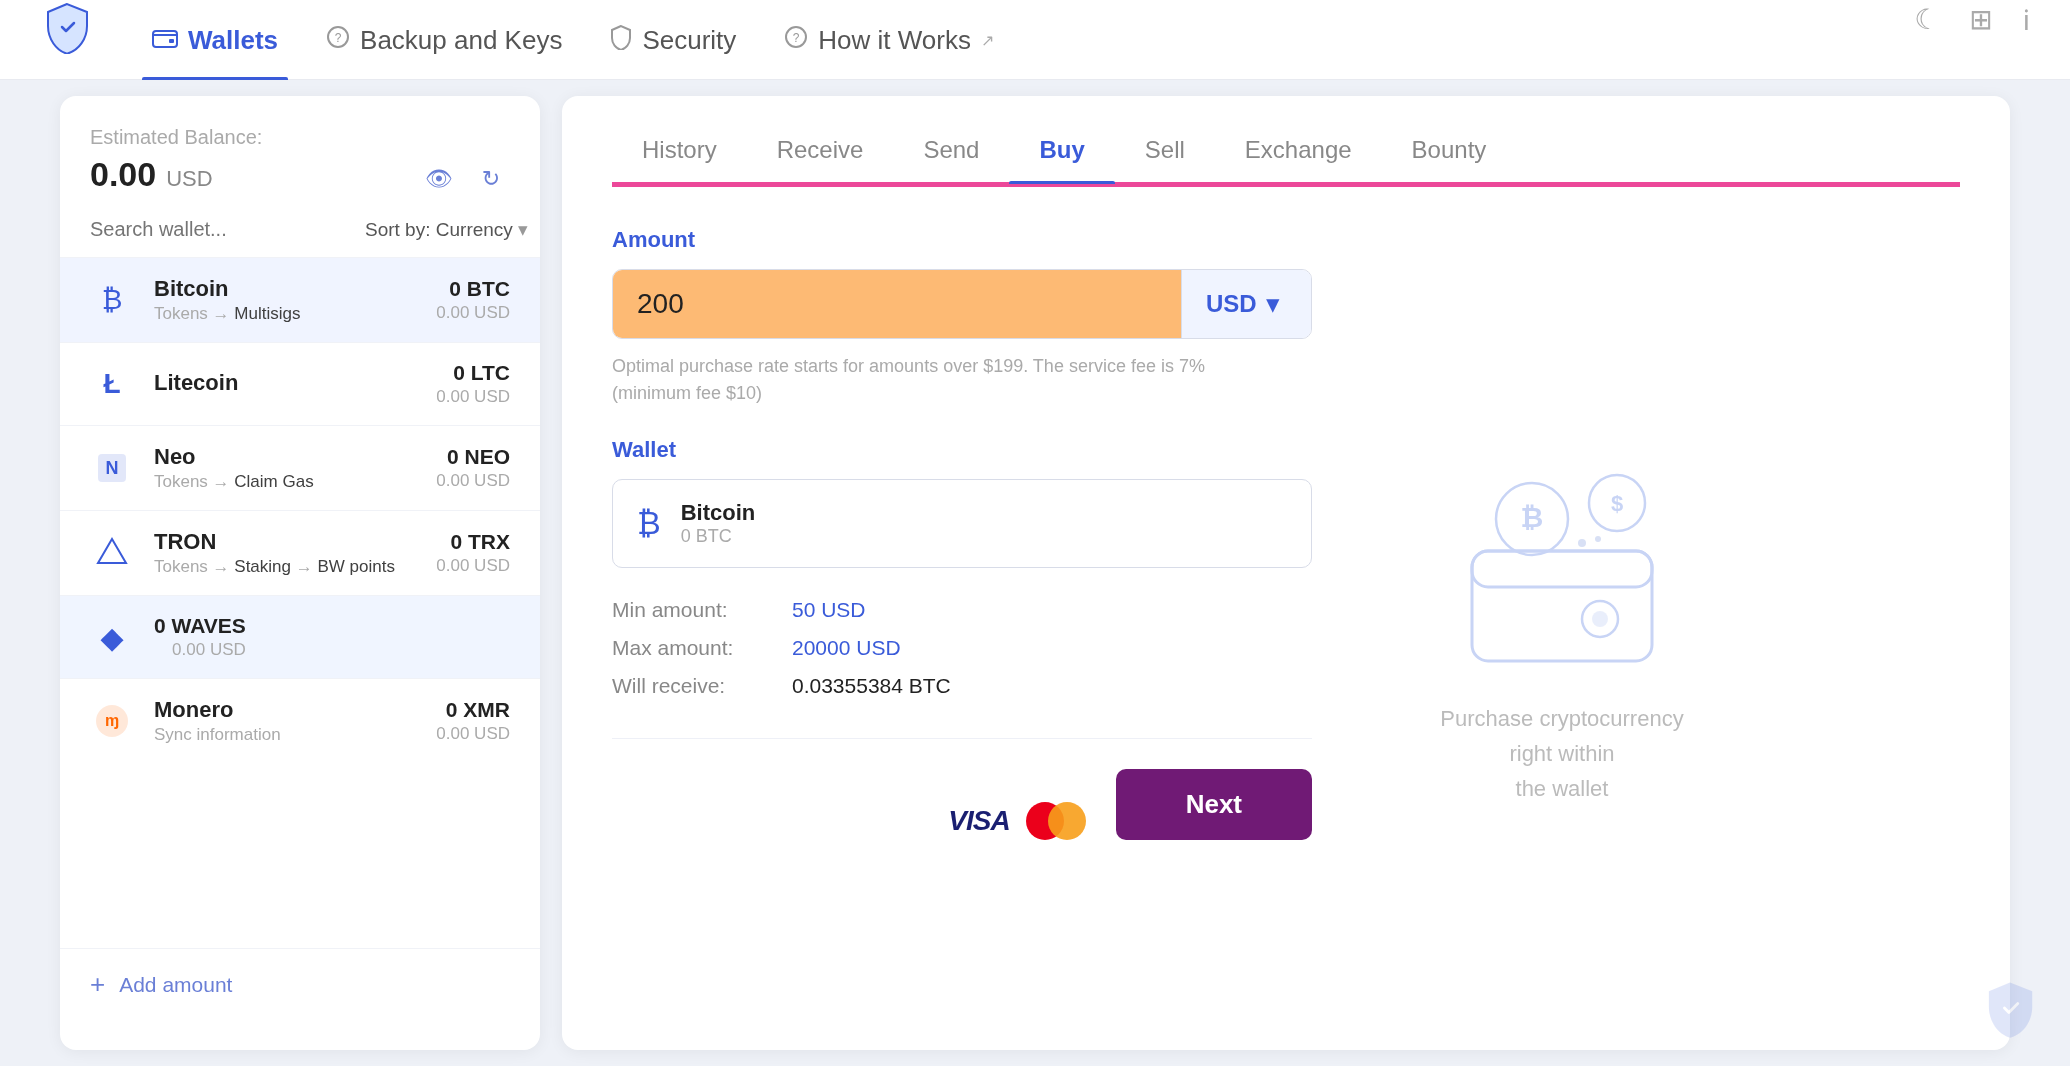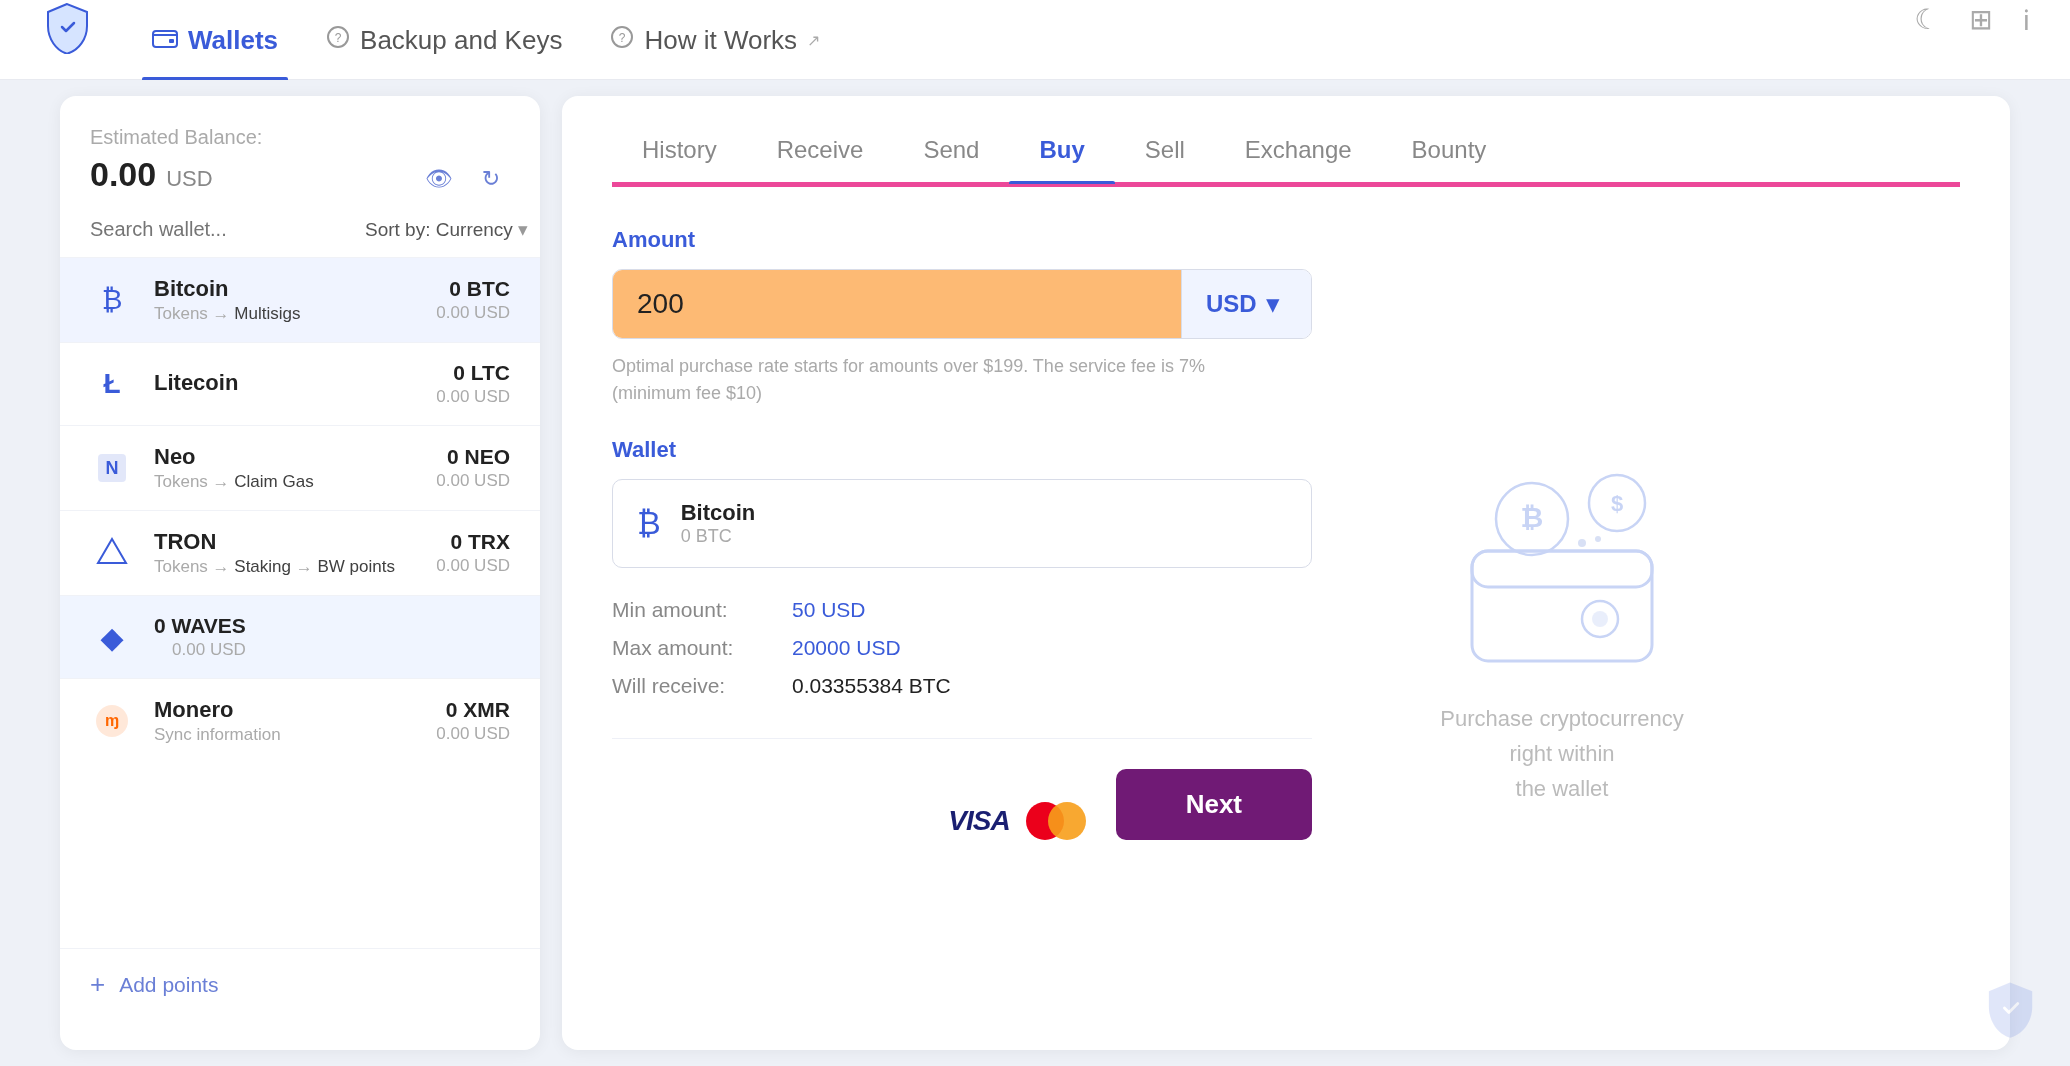--- a/index.html
+++ b/index.html
@@ -458,20 +458,28 @@
   <div class="nav-item">
     <span class="nav-icon">
       <svg width="24" height="24" viewBox="0 0 24 24" fill="none">
         <circle cx="12" cy="12" r="10" stroke="#999" stroke-width="2"></circle>
         <text x="12" y="17" text-anchor="middle" font-size="12" fill="#999">?</text>
       </svg>
     </span>
     <span>Backup and Keys</span>
   </div>
 
+  <div class="nav-item">
+    <span class="nav-icon">
+      <svg width="22" height="26" viewBox="0 0 22 26" fill="none">
+        <path d="M11 2L2 6v8c0 6 4 10.5 9 12 5-1.5 9-6 9-12V6L11 2z" stroke="#999" stroke-width="2"></path>
+      </svg>
+    </span>
+    <span>Security</span>
+  </div>
 
   <div class="nav-item">
     <span class="nav-icon">
       <svg width="24" height="24" viewBox="0 0 24 24" fill="none">
         <circle cx="12" cy="12" r="10" stroke="#999" stroke-width="2"></circle>
         <text x="12" y="17" text-anchor="middle" font-size="12" fill="#999">?</text>
       </svg>
     </span>
     <span>How it Works</span>
     <span style="font-size:16px;color:#aaa">↗</span>
@@ -587,21 +595,21 @@
         </div>
         <div class="coin-amounts">
           <div class="coin-crypto">0 XMR</div>
           <div class="coin-usd">0.00 USD</div>
         </div>
       </div>
     </div>
 
     <div class="add-wallet">
       <span class="add-wallet-plus">+</span>
-      <span>Add points</span>
+      <span>Add amount</span>
     </div>
   </aside>
 
   <section class="right-panel">
 
     <div class="tabs">
       <div class="tab">
         <span>History</span>
       </div>
       <div class="tab">

